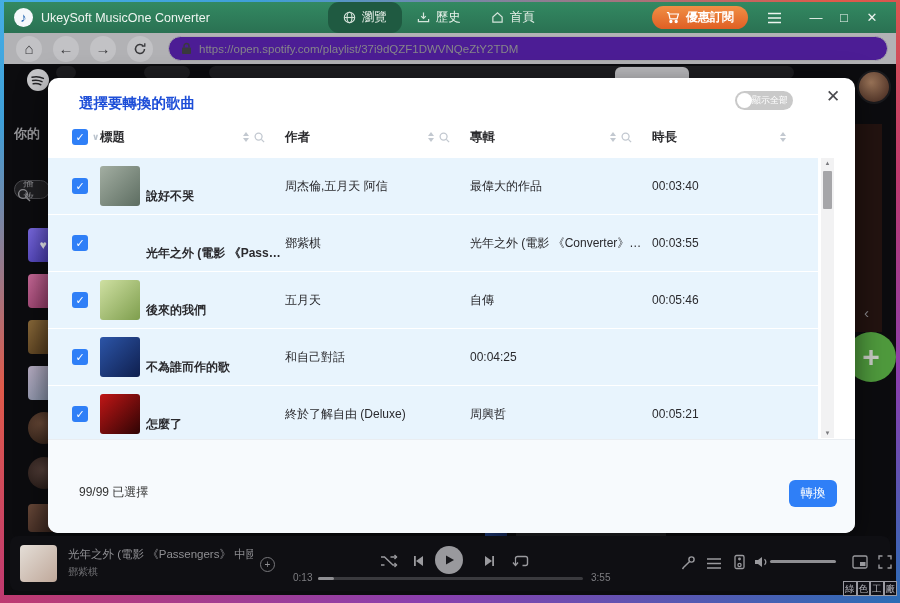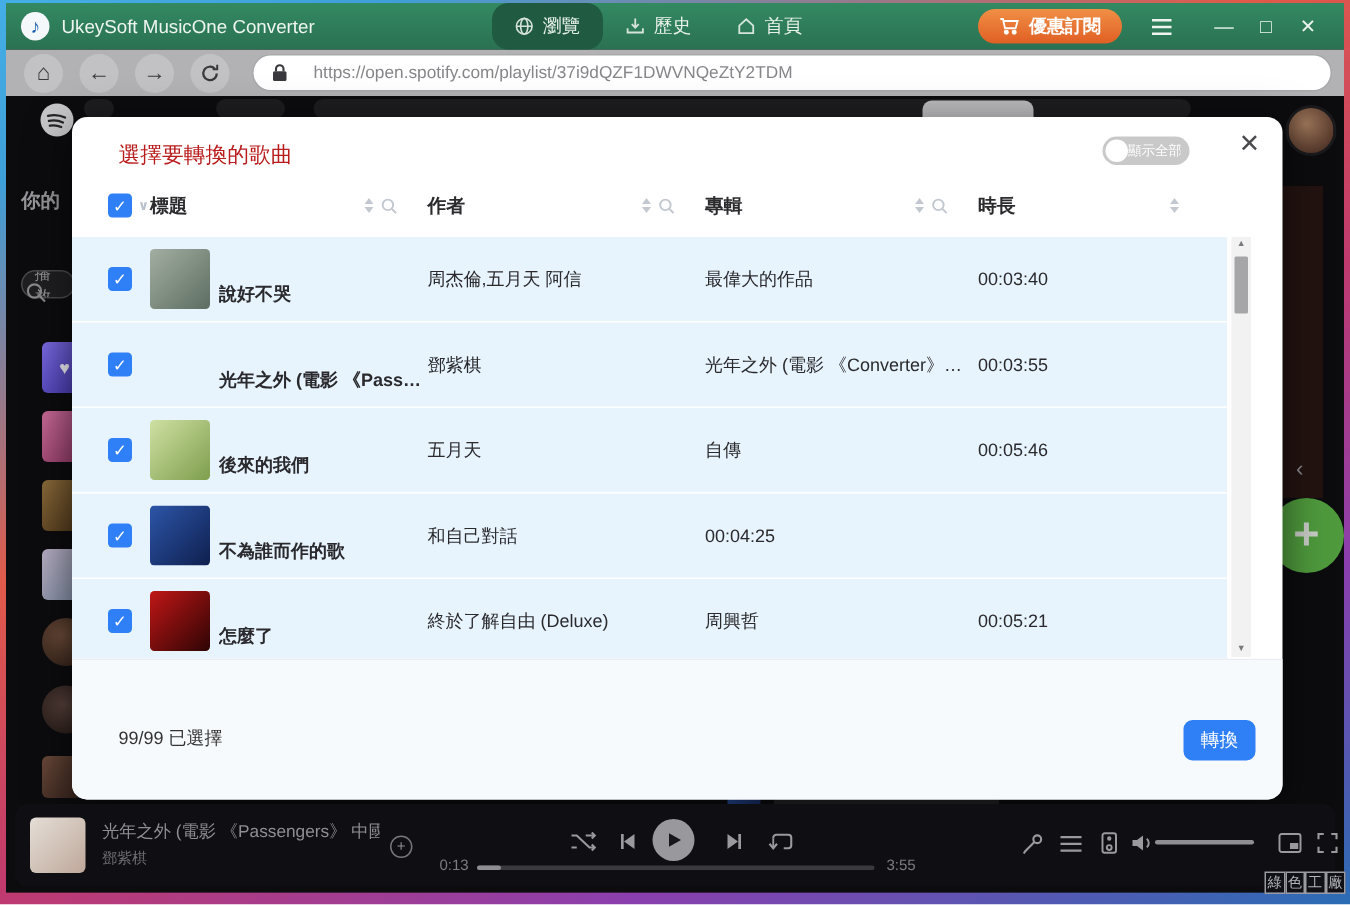--- a/index.html
+++ b/index.html
@@ -22,22 +22,22 @@
   .subscribe { display:flex; align-items:center; gap:6px; height:23px; padding:0 14px; border:none;
     border-radius:12px; background:linear-gradient(180deg,#f08f45,#e05f24); color:#fff; font-size:12px; font-weight:bold; }
   .win-ctl { display:flex; align-items:center; gap:0; margin-left:14px; }
   .win-btn { width:28px; height:31px; display:flex; align-items:center; justify-content:center; color:#eef5f0; font-size:13px; }
   .hamburger { margin-left:12px; }
 
   
   .toolbar { height:31px; background:#b2b2b5; display:flex; align-items:center; padding:0 8px 0 12px; gap:11px; }
   .nav-btn { width:26px; height:26px; border-radius:50%; background:#c2c2c5; border:none; color:#39393c;
     display:flex; align-items:center; justify-content:center; font-size:15px; flex:none; }
-  .urlbar { flex:1; height:25px; border-radius:13px; background:#ffffff; border:1px solid #a9a9ac;
-    display:flex; align-items:center; padding:0 12px; gap:17px; margin-left:4px; }
+  .urlbar { flex:1; height:25px; border-radius:13px; background:#4c1d95; border:1px solid #a9a9ac;
+    display:flex; align-items:center; padding:0 12px; gap:7px; margin-left:4px; }
   .urlbar .url { font-size:11.5px; color:#86868a; white-space:nowrap; overflow:hidden; }
 
   
   .content { position:relative; height:531px; background:#0c0c0f; }
   .bg-el { position:absolute; }
   .sp-logo { left:22px; top:4px; }
   .bg-txt { color:#96969a; font-size:13px; font-weight:bold; white-space:nowrap; overflow:hidden; }
   .bg-pill { background:#1f1f22; border:1px solid #49494d; border-radius:10px; color:#8f8f93;
     font-size:11px; display:flex; align-items:center; padding:0 8px; overflow:hidden; }
   .tile { width:30px; height:34px; border-radius:4px; overflow:hidden; display:flex; align-items:center; justify-content:center; }
@@ -46,21 +46,21 @@
     color:#c9cdc6; font-size:30px; display:flex; align-items:center; justify-content:center; font-weight:bold; }
   .chevron-left { left:860px; top:240px; color:#8a8a8e; font-size:15px; }
   .avatar { left:853px; top:6px; width:34px; height:34px; border-radius:50%;
     background:radial-gradient(circle at 40% 35%,#9a7458,#5a3c2e 70%,#2e1e18); border:2px solid #1a1a1d; }
   .hdr-shape { background:#1d1d20; border-radius:10px; }
   .red-panel { left:850px; top:60px; width:28px; height:208px; background:#231310; }
 
   
   .modal { position:absolute; left:44px; top:14px; width:807px; height:455px; background:#ffffff;
     border-radius:10px; box-shadow:0 8px 30px rgba(0,0,0,.55); }
-  .modal-title { position:absolute; left:31px; top:16px; font-size:14.5px; font-weight:normal; color:#b91c1c; }
+  .modal-title { position:absolute; left:31px; top:16px; font-size:14.5px; font-weight:bold; color:#1d4ed8; }
   .toggle { position:absolute; left:687px; top:13px; width:58px; height:19px; border-radius:10px;
     background:#c9c9c9; display:flex; align-items:center; padding:2px 6px 2px 2px; }
   .knob { width:15px; height:15px; border-radius:50%; background:#fff; flex:none; }
   .toggle-label { flex:1; text-align:center; color:#fff; font-size:9px; white-space:nowrap; overflow:hidden; }
   .modal-close { position:absolute; left:775px; top:8px; font-size:17px; color:#4a4a4e; width:20px; text-align:center; }
 
   .grid-row { display:grid; grid-template-columns:28px 185px 185px 182px 140px; padding-left:24px; align-items:center; }
   .thead { position:absolute; left:0; top:45px; width:770px; height:28px; }
   .th { display:flex; align-items:center; font-size:12.5px; color:#2b2b2e; font-weight:bold; }
   .th .hicons { margin-left:auto; display:flex; align-items:center; gap:5px; margin-right:20px; }

